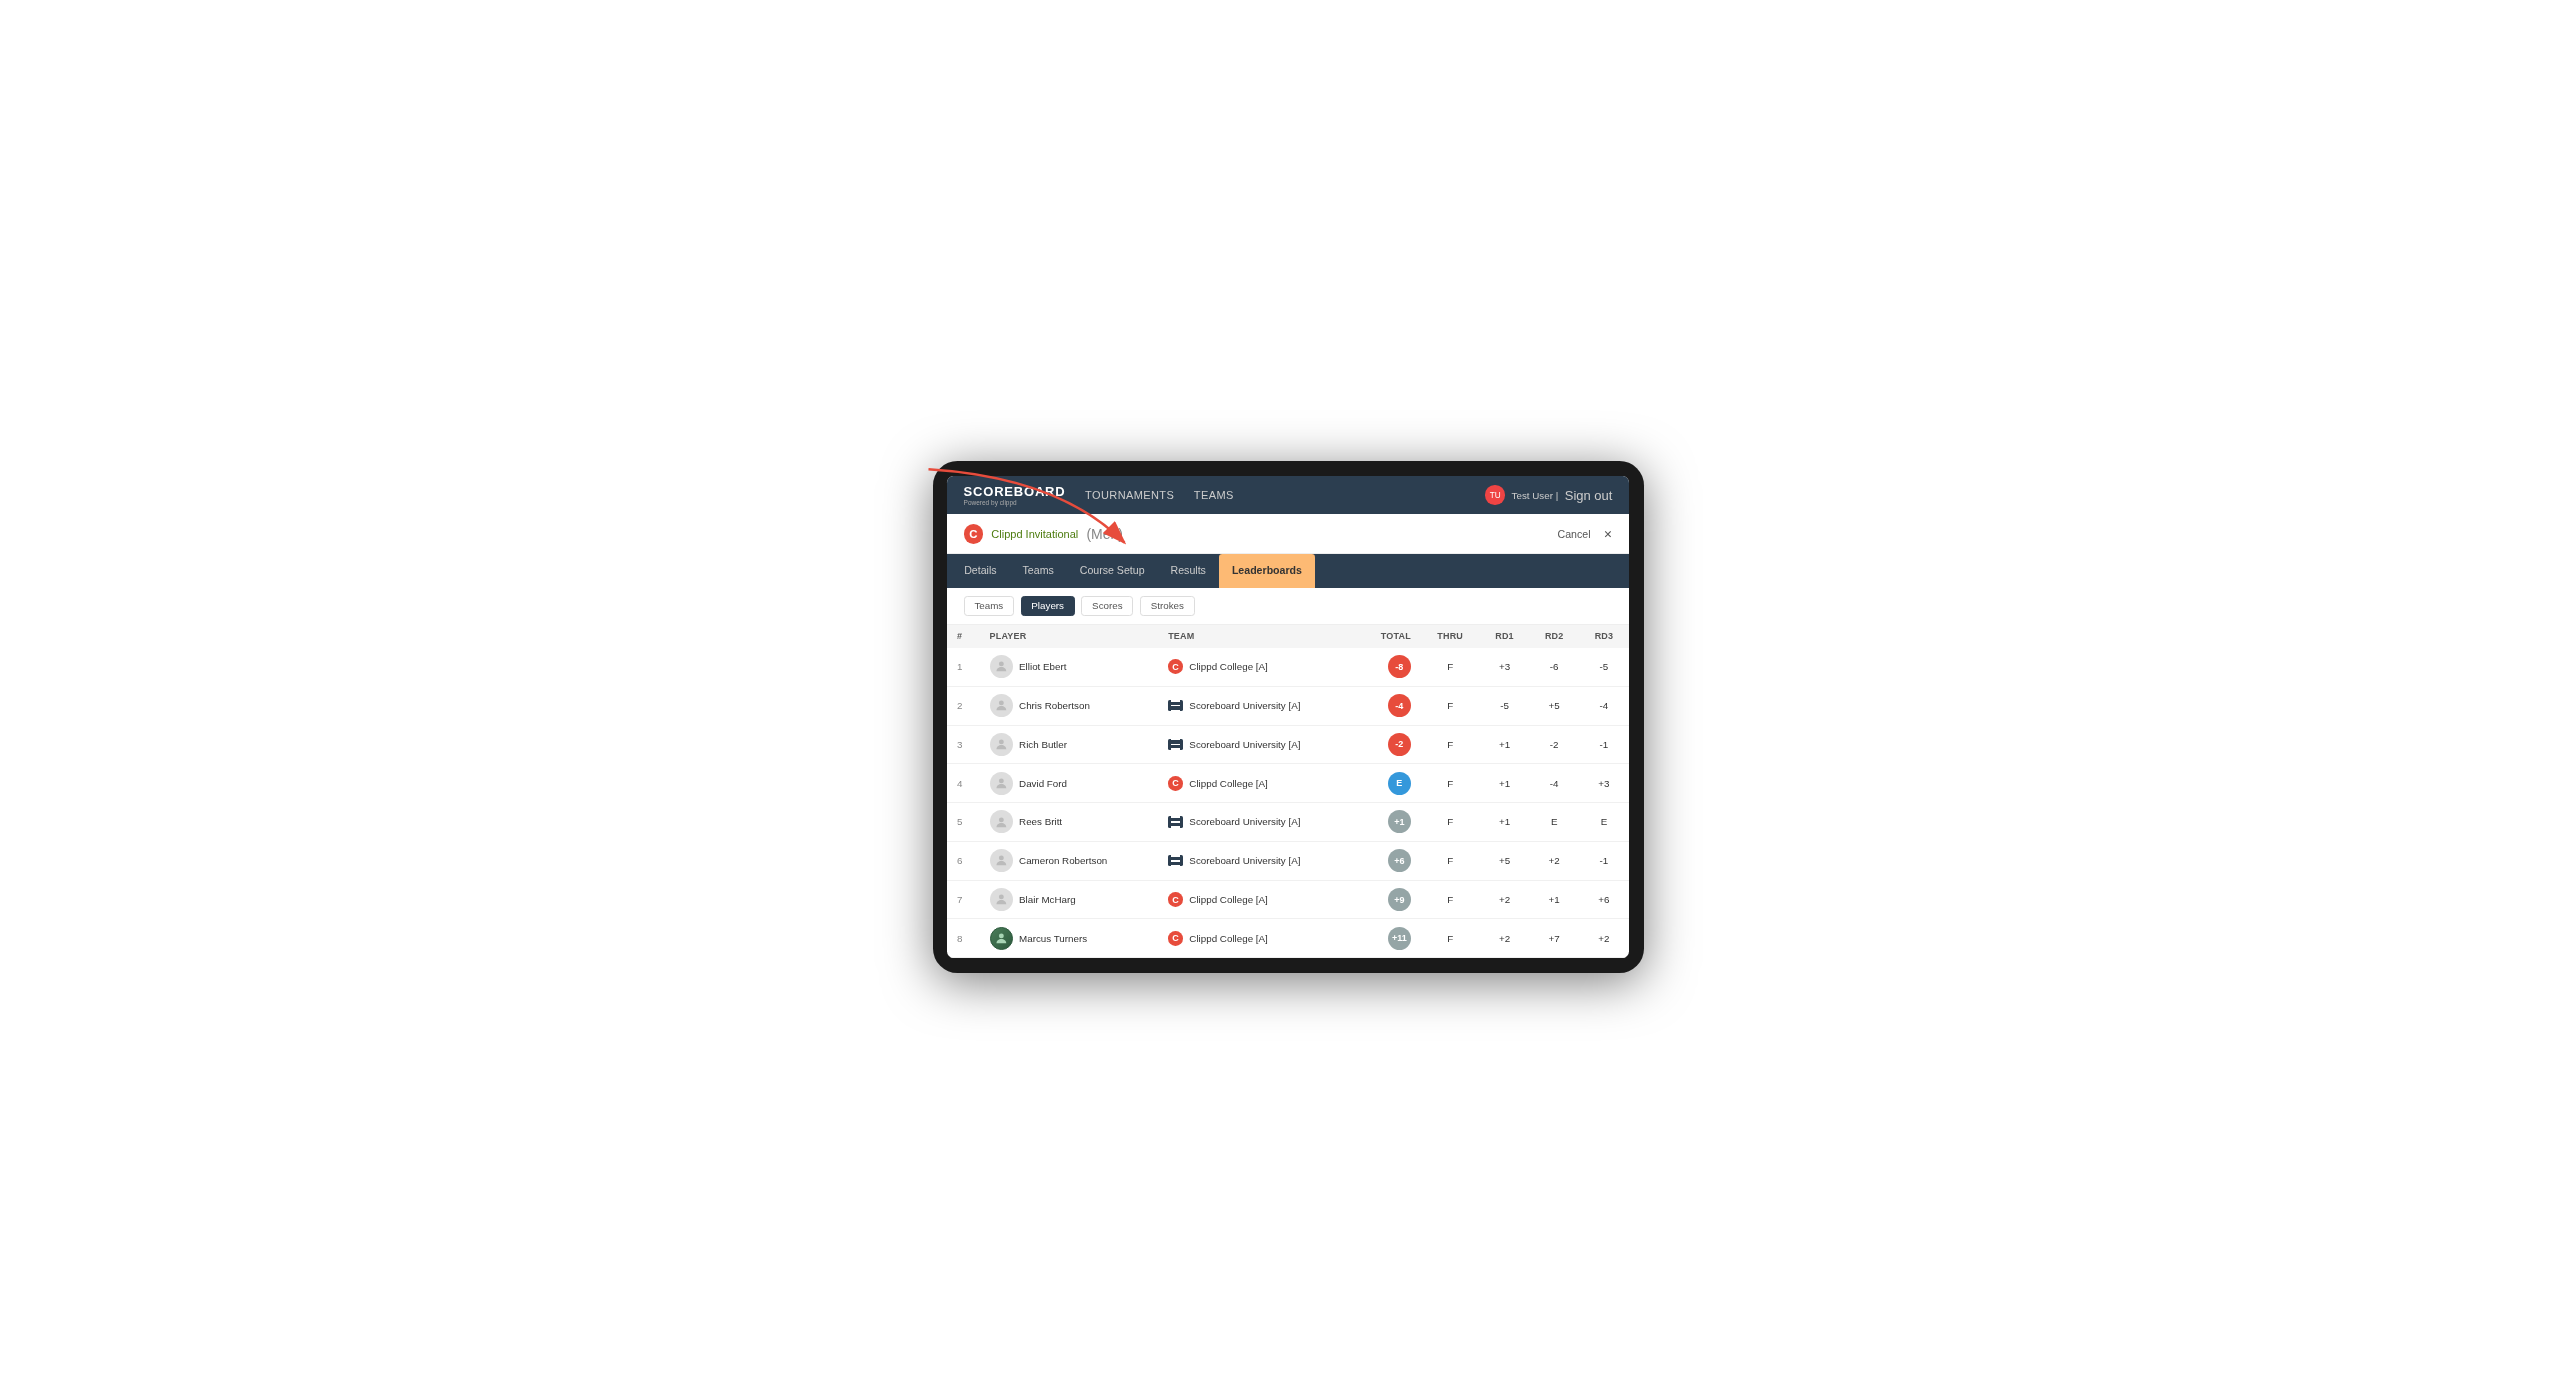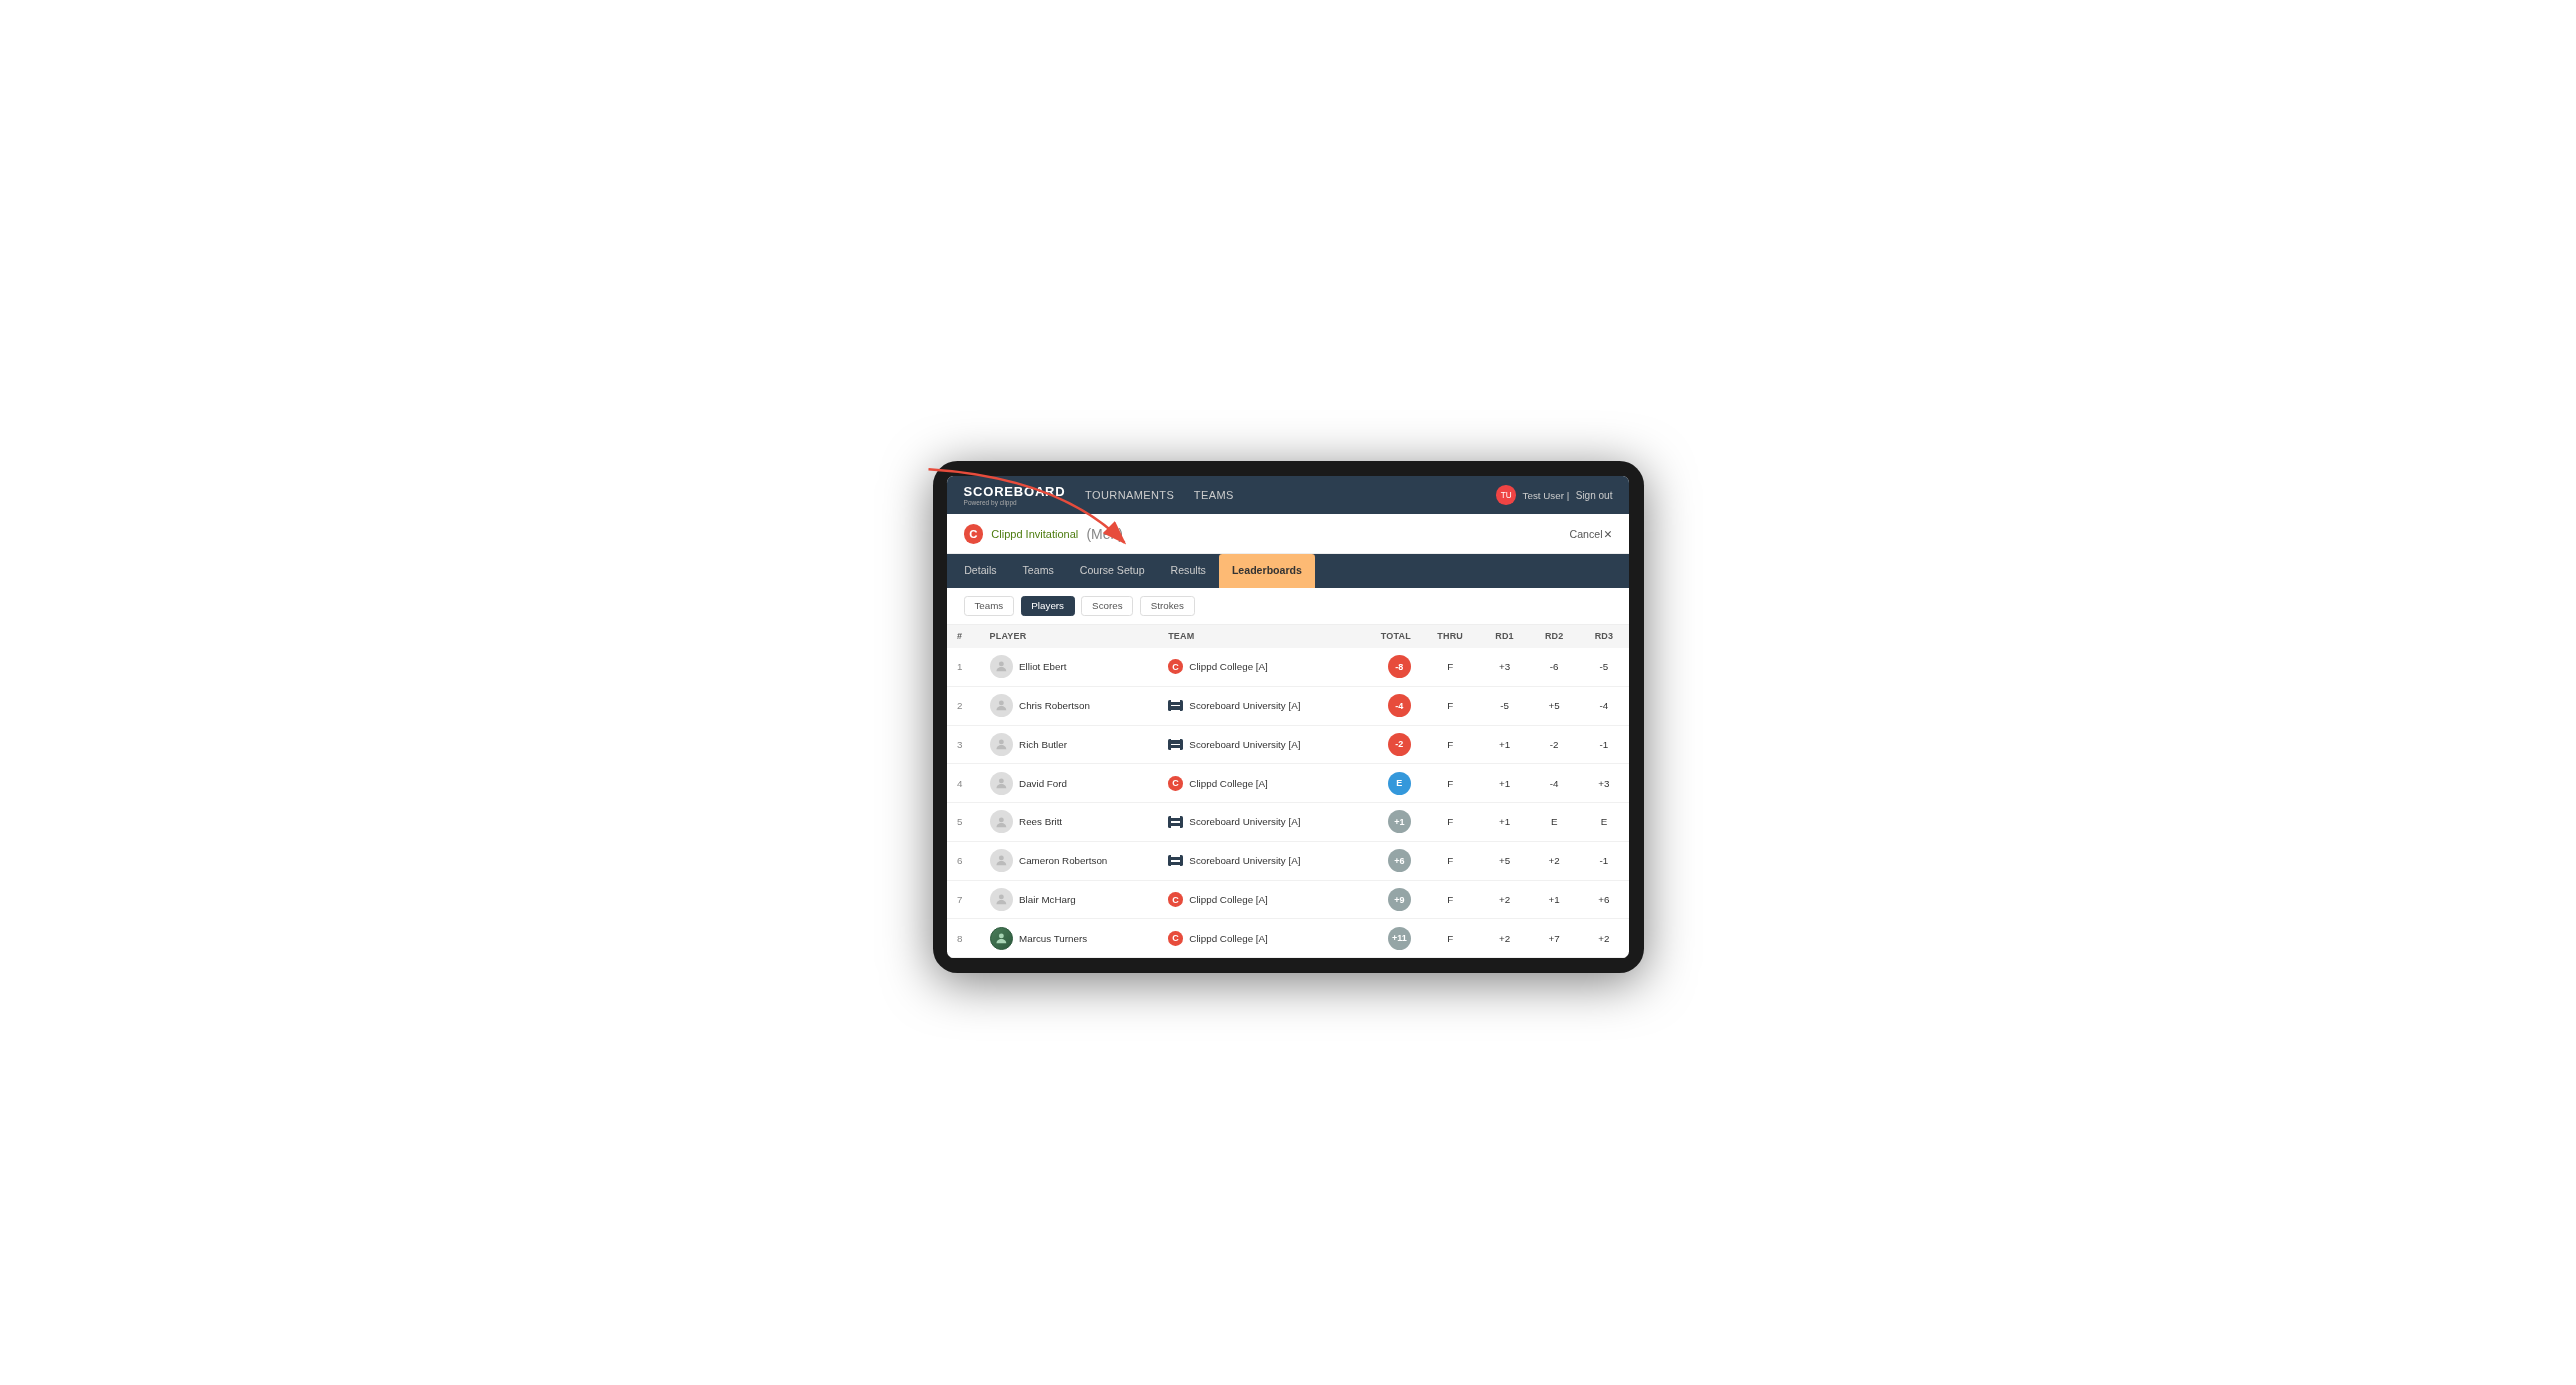--- a/index.html
+++ b/index.html
@@ -104,21 +104,21 @@
       border-radius: 50%;
       display: flex;
       align-items: center;
       justify-content: center;
       color: #fff;
       font-size: 8.2px;
     }
     .sign-out-link {
       color: #ccc;
       cursor: pointer;
-      font-size: 10px;
+      font-size: 13px;
     }
     
     .tournament-header {
       background: #fff;
       padding: 9.8px 16.4px;
       display: flex;
       align-items: center;
       justify-content: space-between;
       border-bottom: 0.8px solid #eee;
     }
@@ -146,21 +146,21 @@
     .tournament-tag {
       font-size: 14px;
       color: #888;
     }
     .cancel-btn {
       font-size: 10.6px;
       color: #555;
       cursor: pointer;
       display: flex;
       align-items: flex-start;
-      gap: 1px;
+      gap: 13px;
     }
     
     .sub-nav {
       background: #2c3e50;
       display: flex;
       align-items: center;
       padding: 0 4px;
     }
     .sub-nav-tab {
       color: #ccc;

